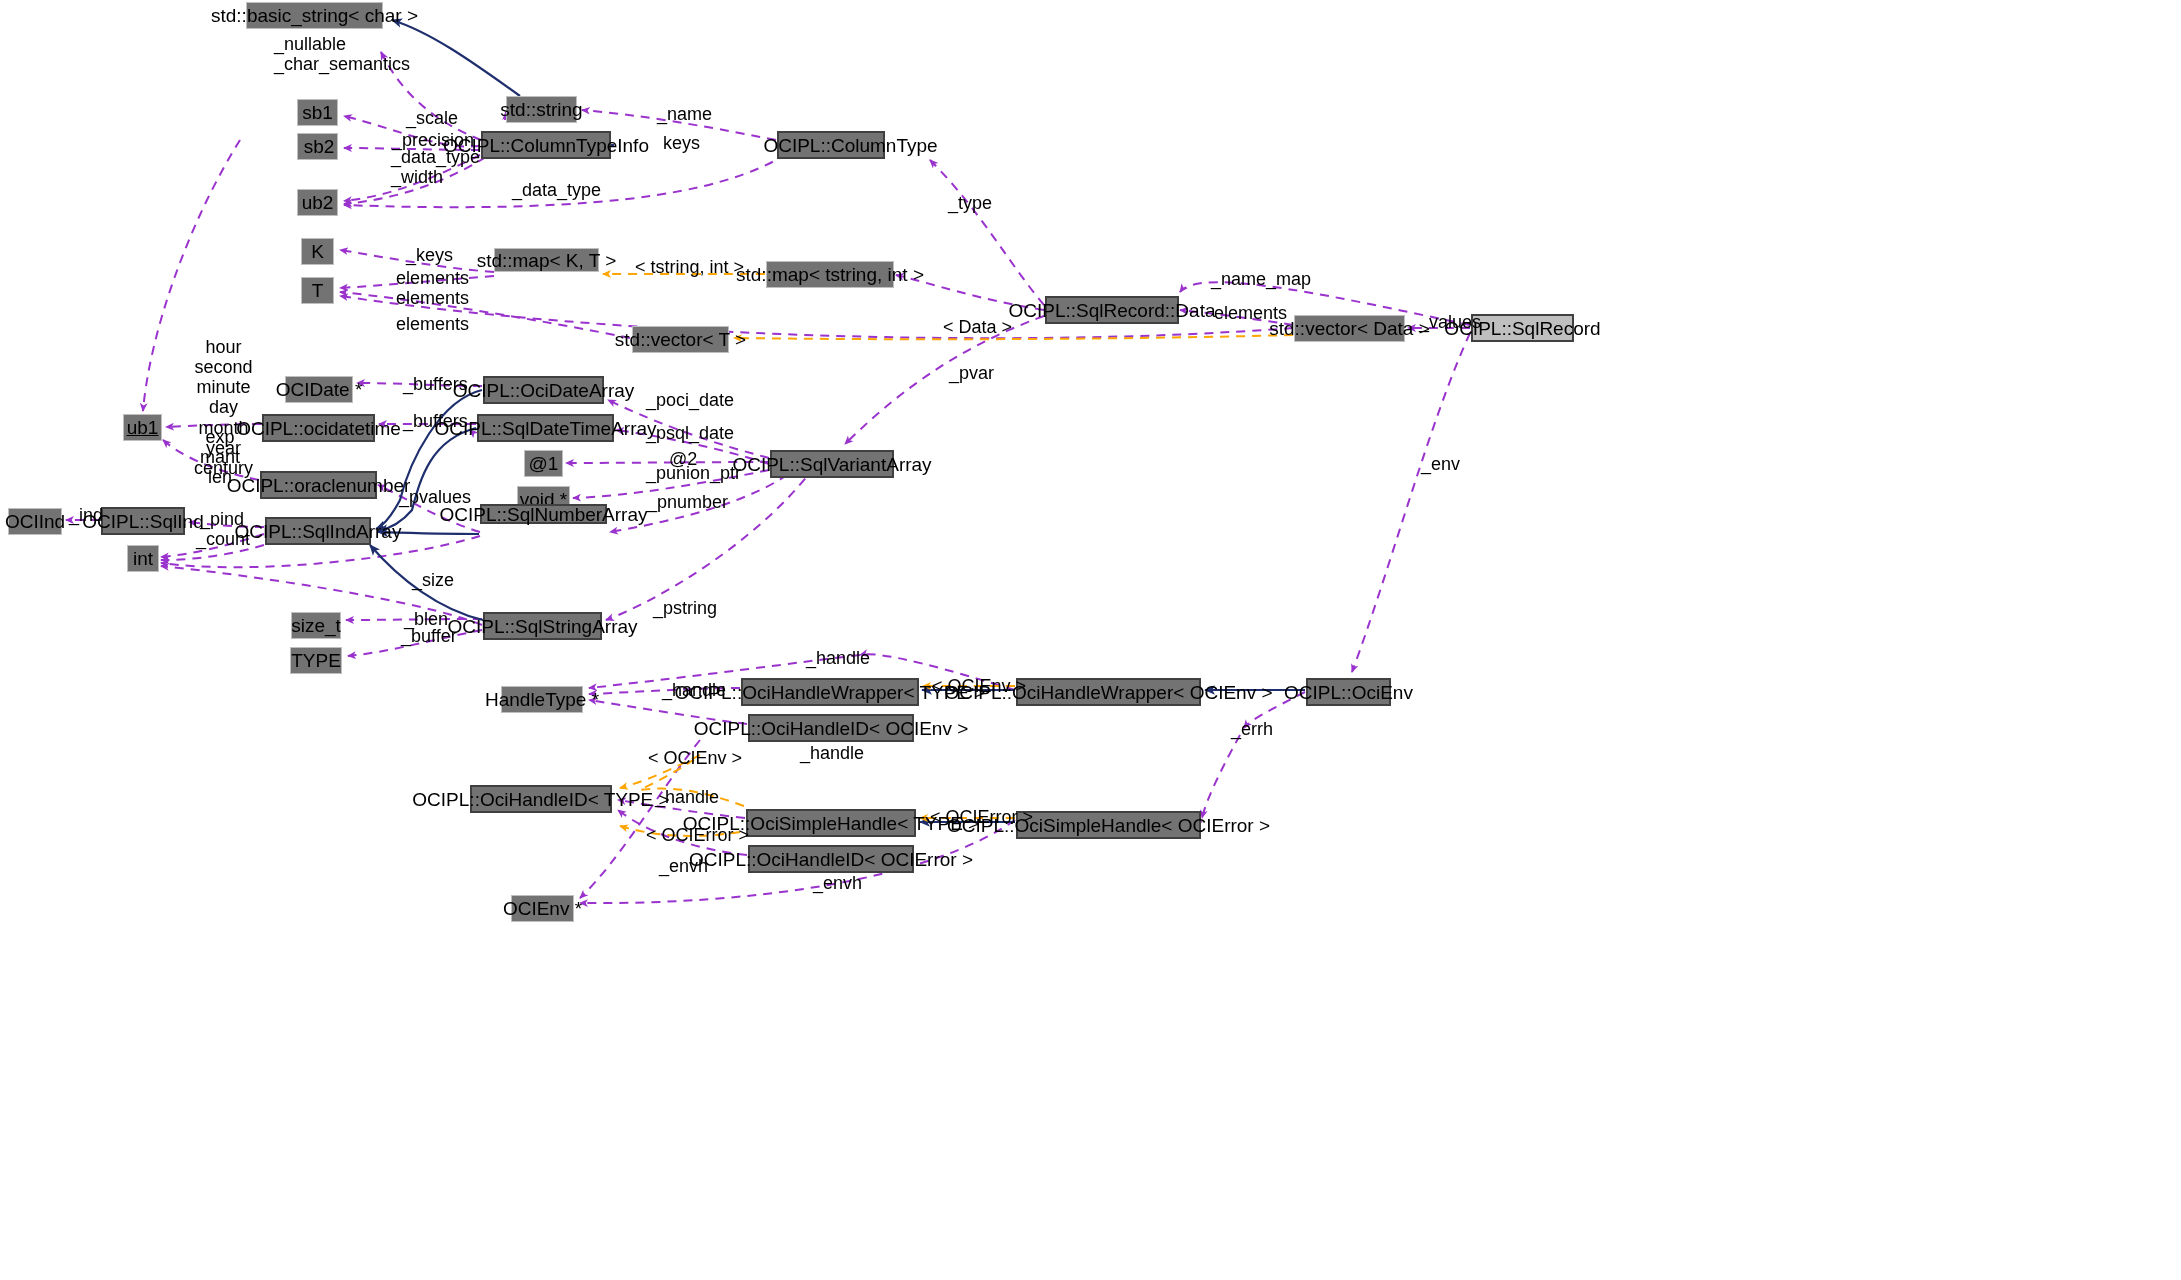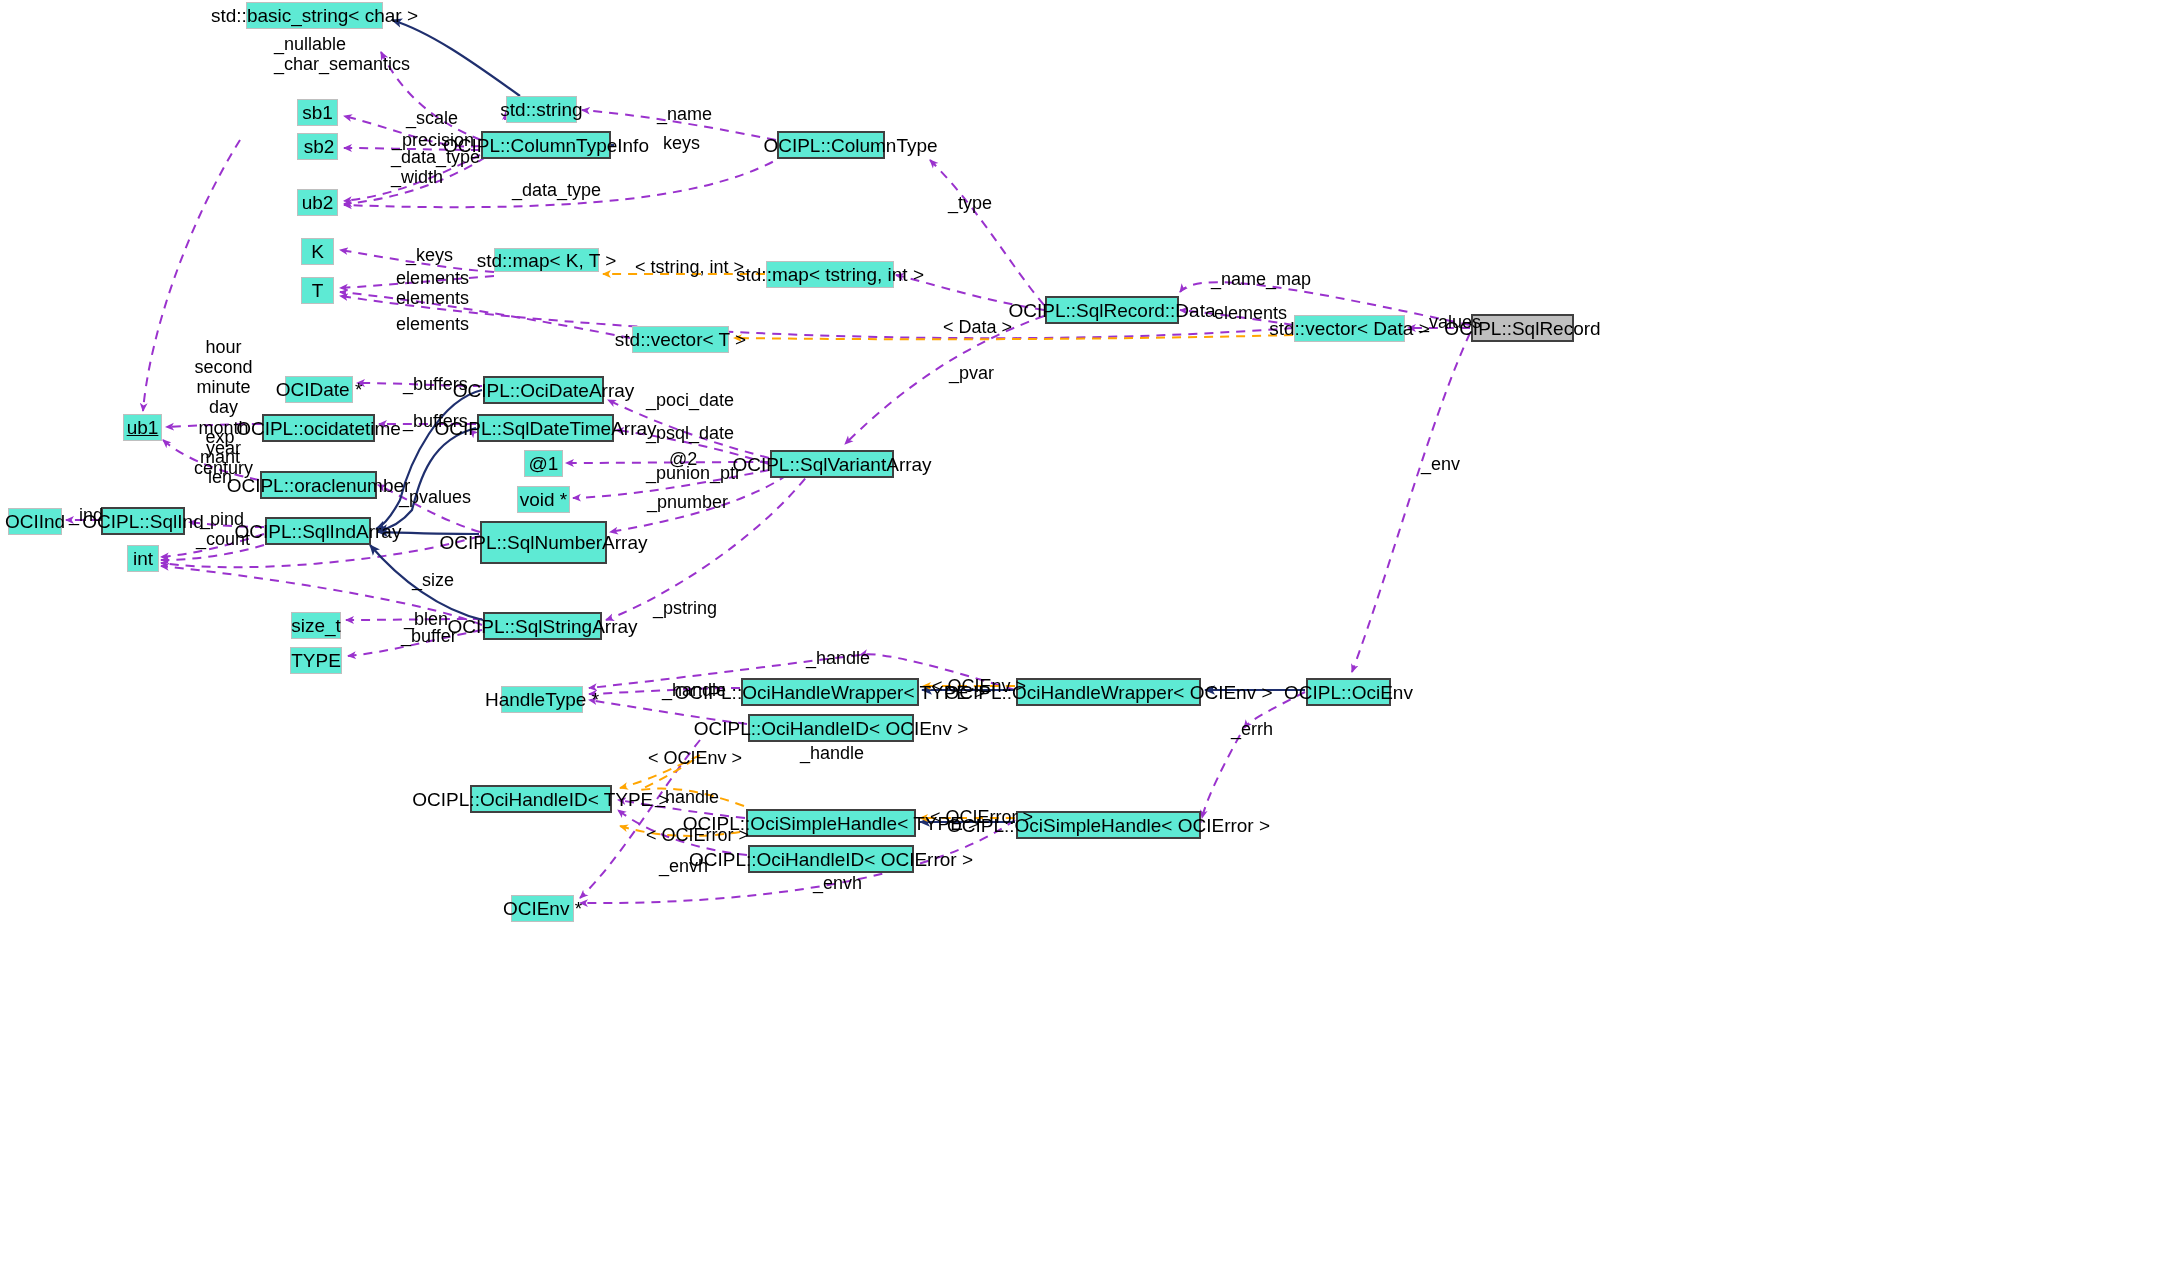--- a/index.html
+++ b/index.html
@@ -23,21 +23,21 @@
     height: 1280px;
     pointer-events: none;
   }
   .node {
     position: absolute;
     box-sizing: border-box;
     display: flex;
     align-items: center;
     justify-content: center;
     white-space: nowrap;
-    background: #5eead4;
+    background: #737373;
     font-size: 19px;
     color: #000000;
     line-height: 1;
     padding: 0 9px;
   }
   
   .node.plain {
     border: 1.5px solid #bfbfbf;
   }
   
@@ -186,21 +186,21 @@
       <div class="node klass" style="left: 260px; top: 471px; width: 117px; height: 28px;">OCIPL::oraclenumber</div>
       <div class="node klass" style="left: 483px; top: 376px; width: 121px; height: 28px;">OCIPL::OciDateArray</div>
       <div class="node klass" style="left: 477px; top: 414px; width: 137px; height: 28px;">OCIPL::SqlDateTimeArray</div>
       <div class="node plain" style="left: 524px; top: 450px; width: 39px; height: 27px;">@1</div>
       <div class="node plain" style="left: 517px; top: 486px; width: 53px; height: 27px;">void *</div>
       <div class="node klass" style="left: 770px; top: 450px; width: 124px; height: 28px;">OCIPL::SqlVariantArray</div>
       <div class="node plain" style="left: 8px; top: 508px; width: 54px; height: 27px;">OCIInd</div>
       <div class="node klass" style="left: 101px; top: 507px; width: 84px; height: 28px;">OCIPL::SqlInd</div>
       <div class="node plain" style="left: 127px; top: 545px; width: 32px; height: 27px;">int</div>
       <div class="node klass" style="left: 265px; top: 517px; width: 106px; height: 28px;">OCIPL::SqlIndArray</div>
-      <div class="node klass" style="left: 480px; top: 521px; width: 127px; height: 43px;">OCIPL::SqlNumberArray</div>
+      <div class="node klass" style="left: 480px; top: 504px; width: 127px; height: 20px;">OCIPL::SqlNumberArray</div>
       <div class="node plain" style="left: 291px; top: 612px; width: 50px; height: 27px;">size_t</div>
       <div class="node plain" style="left: 290px; top: 647px; width: 52px; height: 27px;">TYPE</div>
       <div class="node klass" style="left: 483px; top: 612px; width: 119px; height: 28px;">OCIPL::SqlStringArray</div>
       <div class="node plain" style="left: 501px; top: 686px; width: 82px; height: 27px;">HandleType *</div>
       <div class="node klass" style="left: 741px; top: 678px; width: 178px; height: 28px;">OCIPL::OciHandleWrapper&lt; TYPE &gt;</div>
       <div class="node klass" style="left: 1016px; top: 678px; width: 185px; height: 28px;">OCIPL::OciHandleWrapper&lt; OCIEnv &gt;</div>
       <div class="node klass" style="left: 748px; top: 714px; width: 166px; height: 28px;">OCIPL::OciHandleID&lt; OCIEnv &gt;</div>
       <div class="node klass" style="left: 1306px; top: 678px; width: 85px; height: 28px;">OCIPL::OciEnv</div>
       <div class="node klass" style="left: 470px; top: 785px; width: 142px; height: 28px;">OCIPL::OciHandleID&lt; TYPE &gt;</div>
       <div class="node klass" style="left: 746px; top: 809px; width: 170px; height: 28px;">OCIPL::OciSimpleHandle&lt; TYPE &gt;</div>

